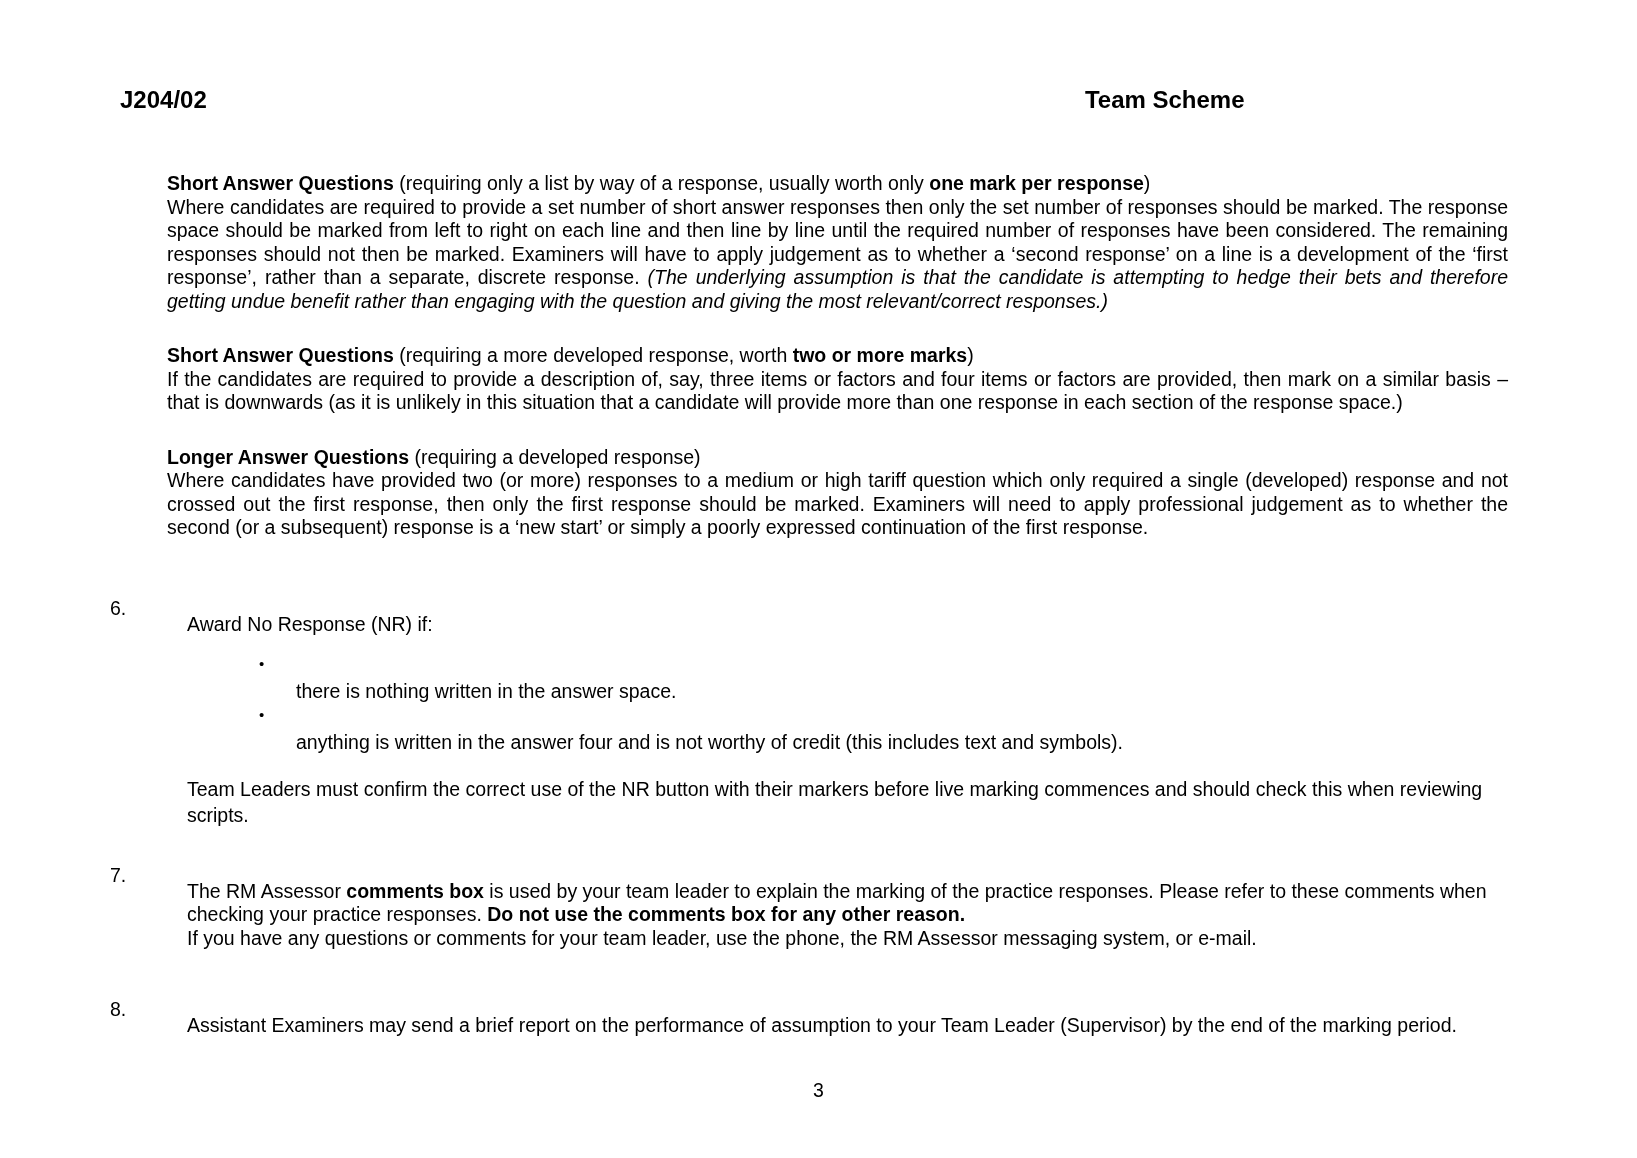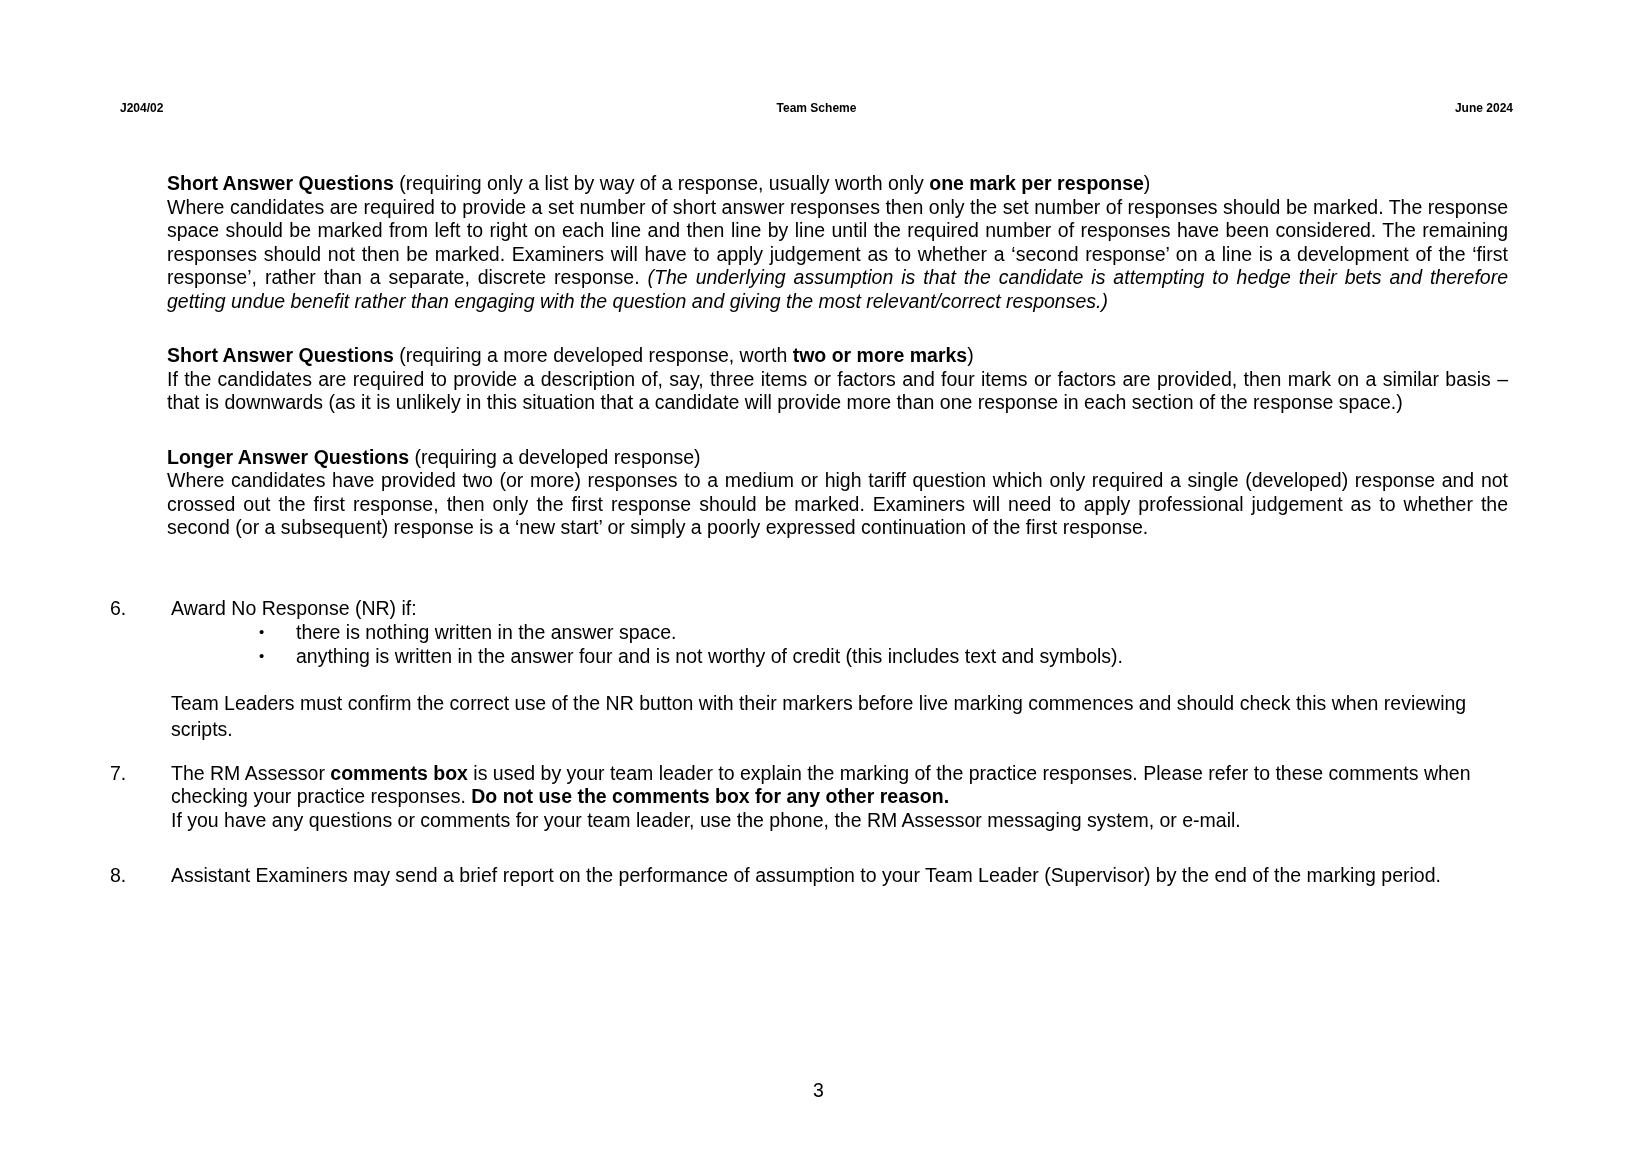--- a/index.html
+++ b/index.html
@@ -9,27 +9,27 @@
     height: 1158px;
     background: #ffffff;
     color: #000000;
     font-family: "Liberation Sans", "DejaVu Sans", sans-serif;
     font-size: 19.5px;
     overflow: hidden;
   }
   
   .doc-header {
     position: absolute;
-    top: 96px;
+    top: 88px;
     left: 120px;
     width: 1393px;
     display: flex;
     align-items: baseline;
     font-weight: bold;
-    font-size: 12px;
+    font-size: 24px;
     line-height: 24px;
   }
   .doc-header .col { flex: 1 1 0; }
   .doc-header .center { text-align: center; }
   .doc-header .right { text-align: right; }
 
   
   .content {
     position: absolute;
     top: 172px;
@@ -42,28 +42,28 @@
     line-height: 23.5px;
   }
   .para:last-of-type { margin-bottom: 8px; }
   em { font-style: italic; }
   strong { font-weight: bold; }
 
   
   .numbered { display: flex; line-height: 24px; }
   .numbered .num { flex: 0 0 61px; margin-left: -57px; }
   .numbered .item-body { flex: 1 1 auto; min-width: 0; }
-  .item-body p { margin: 0; }
+  .item-body p { margin: 16px; }
   .item-6 { margin-top: 56px; }
   .item-7 { margin-top: 20px; line-height: 23.5px; }
   .item-8 { margin-top: 31px; line-height: 25px; }
 
   .bullet-row { display: flex; padding-left: 88px; }
   .bullet-row .bullet { flex: 0 0 37px; font-size: 15px; }
-  .bullet-row .bullet-text { flex: 1 1 auto; }
+  .bullet-row .bullet-text { flex: 1 1 auto; margin-top: 27px; }
 
   .gap-above { margin-top: 22px !important; }
   .note { margin-top: 22px !important; line-height: 26px; }
 
   
   .doc-footer {
     position: absolute;
     top: 1078px;
     left: 0;
     width: 100%;
@@ -72,21 +72,20 @@
   }
 </style>
 </head>
 <body>
 
 <div class="page">
 
   <header class="doc-header">
     <span class="col">J204/02</span>
     <span class="col center">Team Scheme</span>
-    <span class="col right">June 2024</span>
   </header>
 
   <main class="content">
 
     <p class="para"><strong>Short Answer Questions</strong><span> (requiring only a list by way of a response, usually worth only </span><strong>one mark per response</strong><span>)</span><br><span>Where candidates are required to provide a set number of short answer responses then only the set number of responses should be marked. The response space should be marked from left to right on each line and then line by line until the required number of responses have been considered.  The remaining responses should not then be marked. Examiners will have to apply judgement as to whether a ‘second response’ on a line is a development of the ‘first response’, rather than a separate, discrete response.  </span><em>(The underlying assumption is that the candidate is attempting to hedge their bets and therefore getting undue benefit rather than engaging with the question and giving the most relevant/correct responses.)</em></p>
 
     <p class="para"><strong>Short Answer Questions</strong><span> (requiring a more developed response, worth </span><strong>two or more marks</strong><span>)</span><br><span>If the candidates are required to provide a description of, say, three items or factors and four items or factors are provided, then mark on a similar basis – that is downwards (as it is unlikely in this situation that a candidate will provide more than one response in each section of the response space.)</span></p>
 
     <p class="para"><strong>Longer Answer Questions</strong><span> (requiring a developed response)</span><br><span>Where candidates have provided two (or more) responses to a medium or high tariff question which only required a single (developed) response and not crossed out the first response, then only the first response should be marked. Examiners will need to apply professional judgement as to whether the second (or a subsequent) response is a ‘new start’ or simply a poorly expressed continuation of the first response.</span></p>
 

